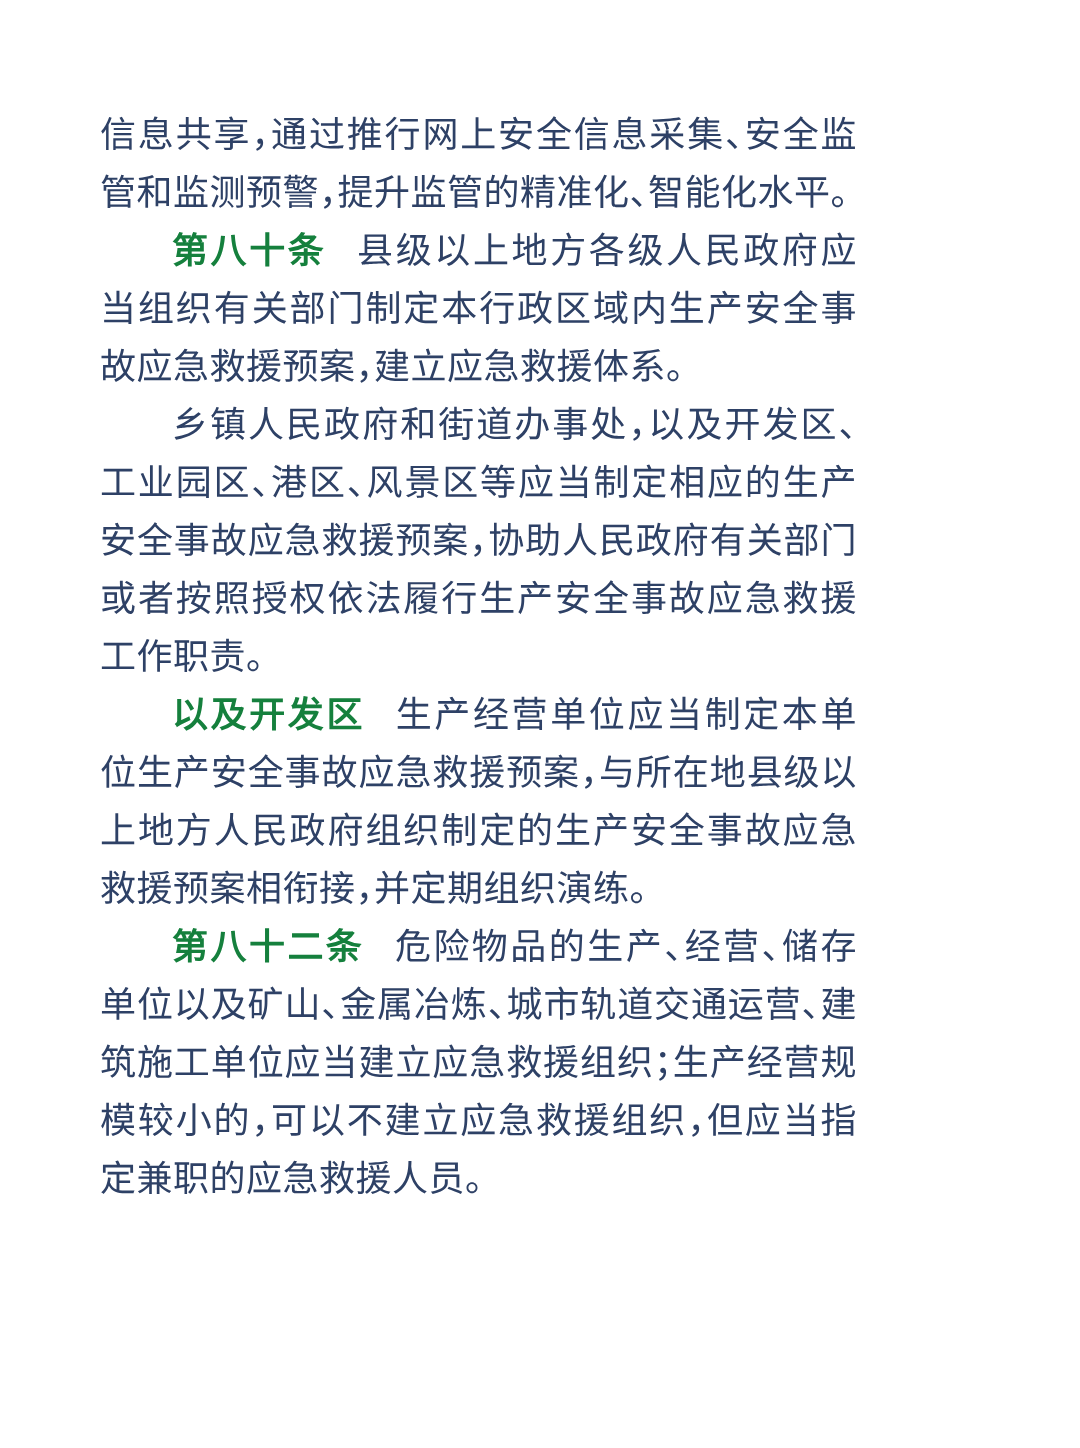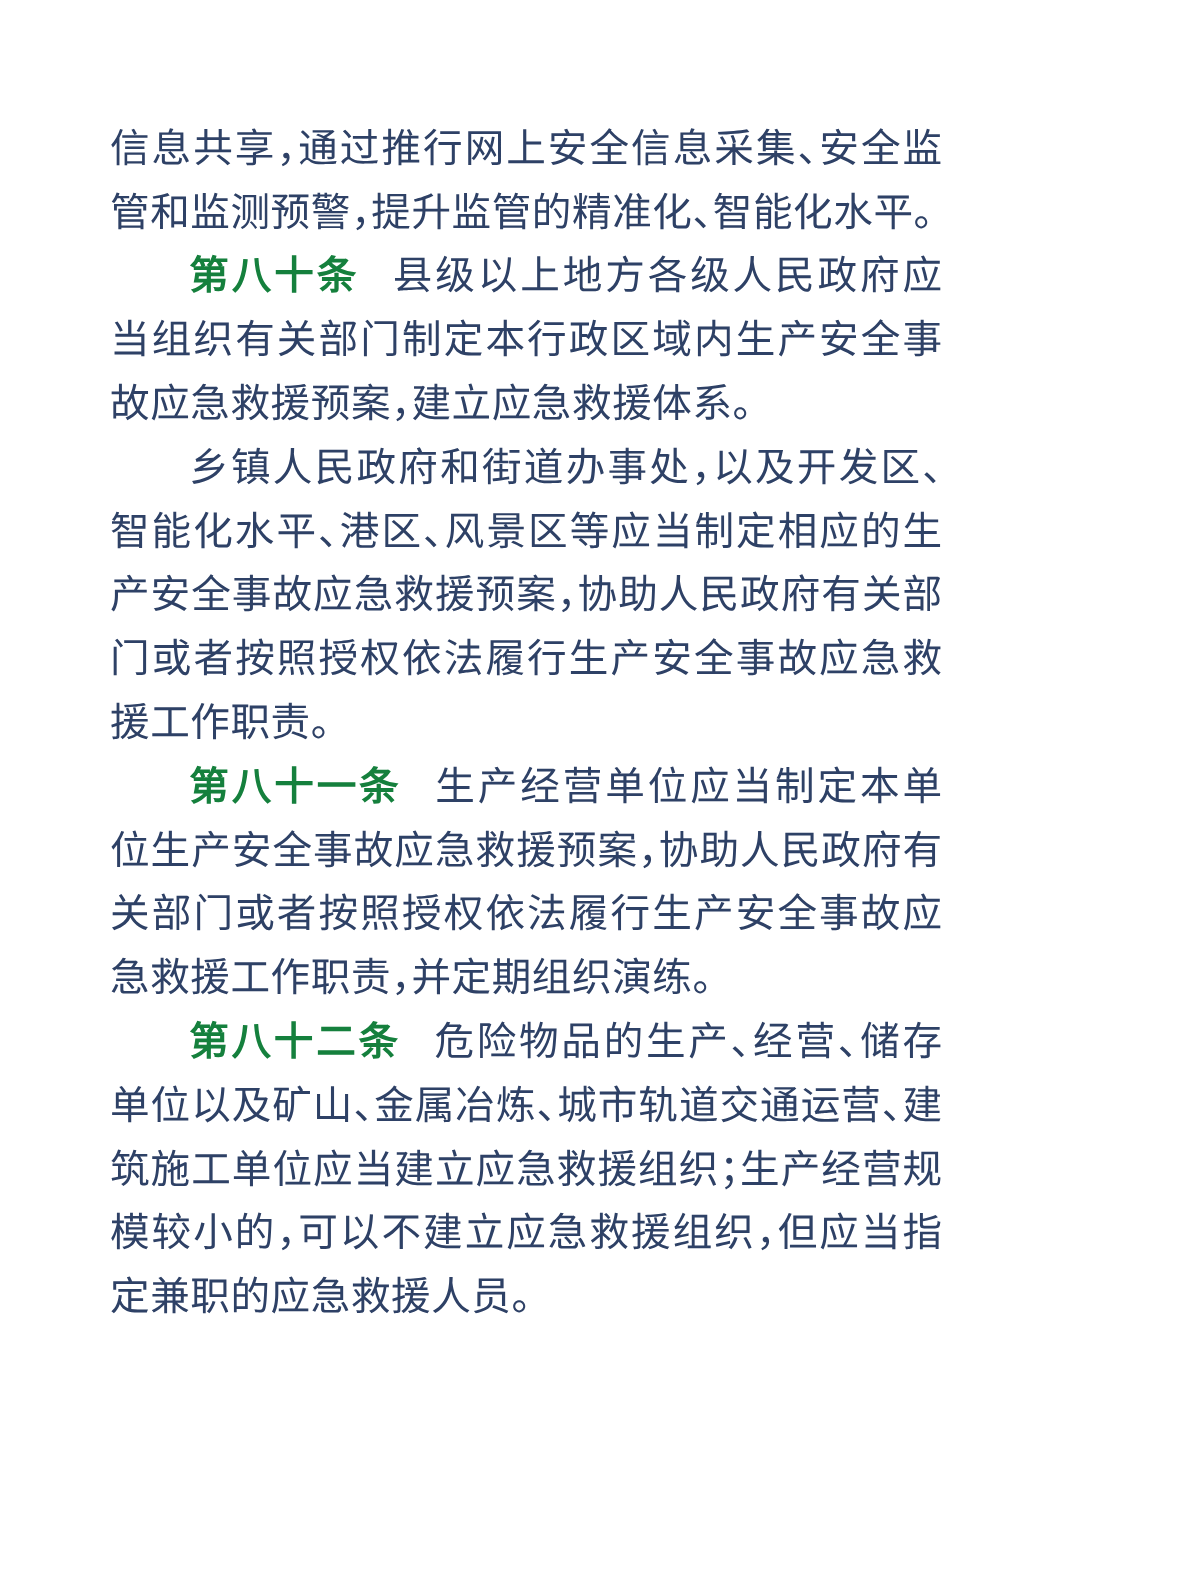--- a/index.html
+++ b/index.html
@@ -43,22 +43,22 @@
 </head>
 <body>
 
 <div class="page">
   <div class="doc-body">
 
     <p class="para"><span>信息共享，通过推行网上安全信息采集、安全监管和监测预警，提升监管的精准化、智能化水平。</span></p>
 
     <p class="para indent"><b class="article-no">第八十条</b><span>县级以上地方各级人民政府应当组织有关部门制定本行政区域内生产安全事故应急救援预案，建立应急救援体系。</span></p>
 
-    <p class="para indent"><span>乡镇人民政府和街道办事处，以及开发区、智能化水平、港区、风景区等应当制定相应的生产安全事故应急救援预案，协助人民政府有关部门或者按照授权依法履行生产安全事故应急救援工作职责。</span></p>
+    <p class="para indent"><span>乡镇人民政府和街道办事处，以及开发区、工业园区、港区、风景区等应当制定相应的生产安全事故应急救援预案，协助人民政府有关部门或者按照授权依法履行生产安全事故应急救援工作职责。</span></p>
 
-    <p class="para indent"><b class="article-no">第八十一条</b><span>生产经营单位应当制定本单位生产安全事故应急救援预案，协助人民政府有关部门或者按照授权依法履行生产安全事故应急救援工作职责，并定期组织演练。</span></p>
+    <p class="para indent"><b class="article-no">以及开发区</b><span>生产经营单位应当制定本单位生产安全事故应急救援预案，与所在地县级以上地方人民政府组织制定的生产安全事故应急救援预案相衔接，并定期组织演练。</span></p>
 
     <p class="para indent"><b class="article-no">第八十二条</b><span>危险物品的生产、经营、储存单位以及矿山、金属冶炼、城市轨道交通运营、建筑施工单位应当建立应急救援组织；生产经营规模较小的，可以不建立应急救援组织，但应当指定兼职的应急救援人员。</span></p>
 
 
 
   </div>
 </div>
 
 </body></html>

